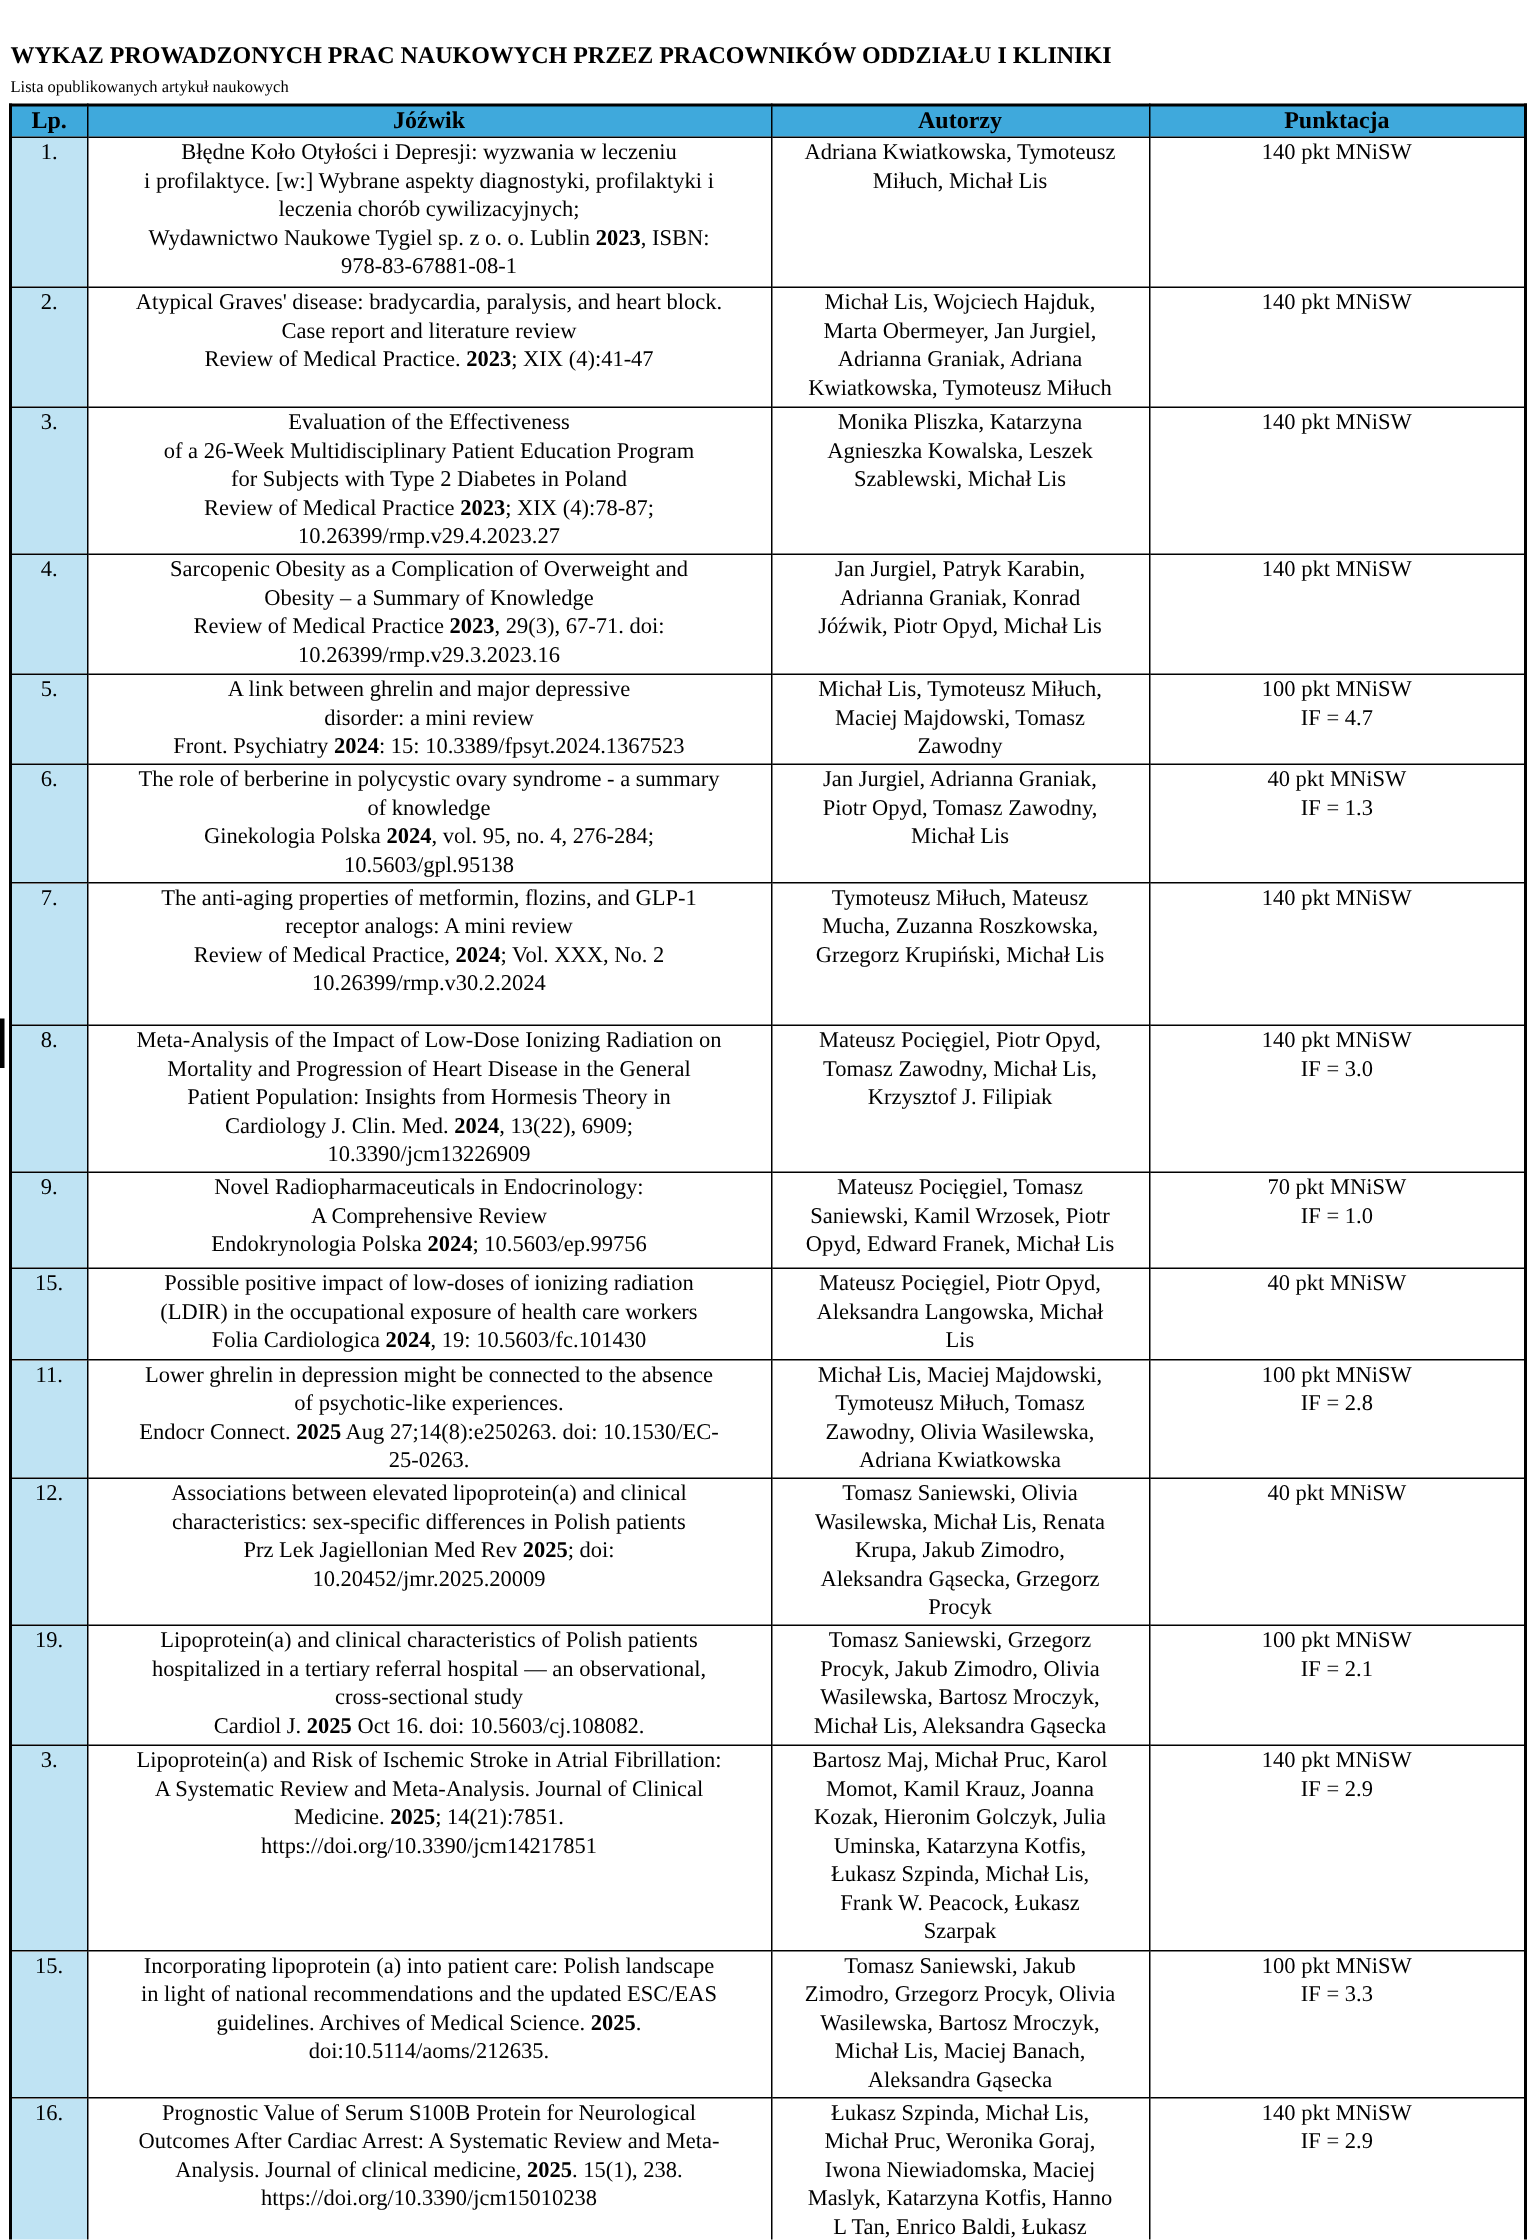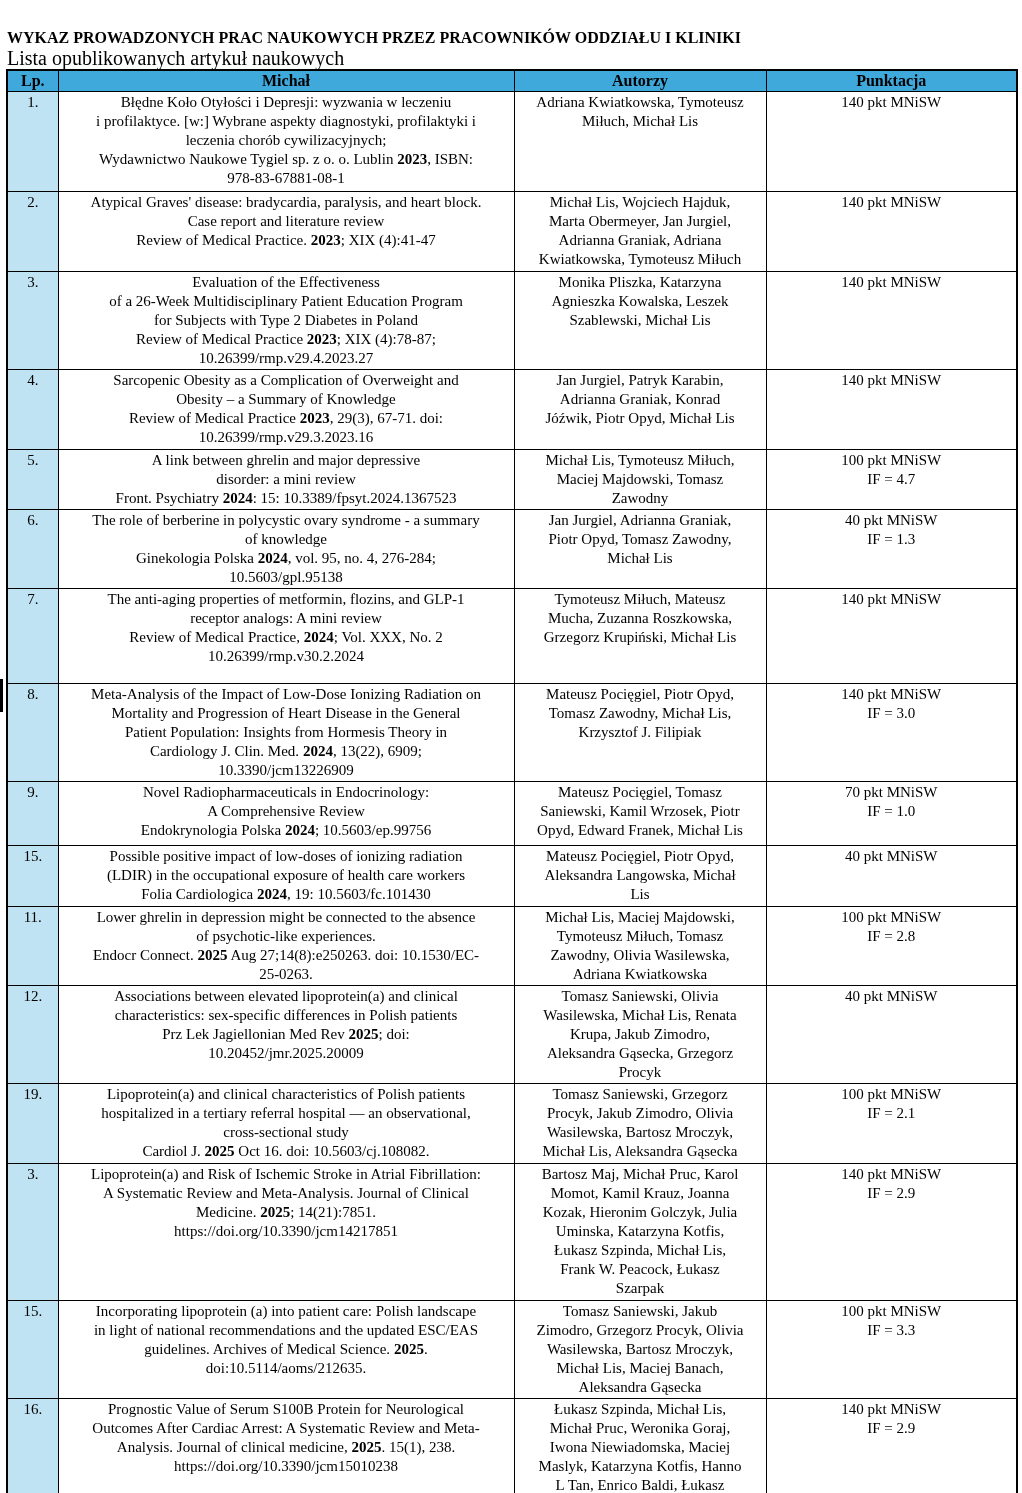--- a/index.html
+++ b/index.html
@@ -12,21 +12,21 @@
   body{
     width:1022px;height:1493px;overflow:hidden;
     font-family:"Liberation Serif", serif;color:#000;
   }
   .page{position:relative;width:809px;height:1493px;background:#fff;margin-top:24px;}
   .doc-title{
     font-weight:bold;font-size:16px;line-height:19px;
     padding:4px 0 0 7px;white-space:nowrap;
   }
   .doc-subtitle{
-    font-size:20px;line-height:18px;
+    font-size:11px;line-height:18px;
     padding:2px 0 2px 7px;white-space:nowrap;
   }
   table.pubs{
     border-collapse:collapse;table-layout:fixed;
     margin-left:6px;width:1010px;
     border:2px solid var(--border);
   }
   table.pubs th{
     background:var(--header-bg);
     border:1px solid var(--border);
@@ -59,21 +59,21 @@
   <table class="pubs">
     <colgroup>
       <col style="width:51px">
       <col style="width:456px">
       <col style="width:252px">
       <col style="width:251px">
     </colgroup>
     <thead>
       <tr>
         <th>Lp.</th>
-        <th>Michał</th>
+        <th>Jóźwik</th>
         <th>Autorzy</th>
         <th>Punktacja</th>
       </tr>
     </thead>
     <tbody>
         <tr style="height: 100px;">
           <td class="lp-cell">1.</td>
           <td class="title-col">Błędne Koło Otyłości i Depresji: wyzwania w leczeniu<br>i profilaktyce. [w:] Wybrane aspekty diagnostyki, profilaktyki i<br>leczenia chorób cywilizacyjnych;<br>Wydawnictwo Naukowe Tygiel sp. z o. o. Lublin <b>2023</b>, ISBN:<br>978-83-67881-08-1</td>
           <td class="authors-col">Adriana Kwiatkowska, Tymoteusz<br>Miłuch, Michał Lis</td>
           <td class="points-col">140 pkt MNiSW</td>

